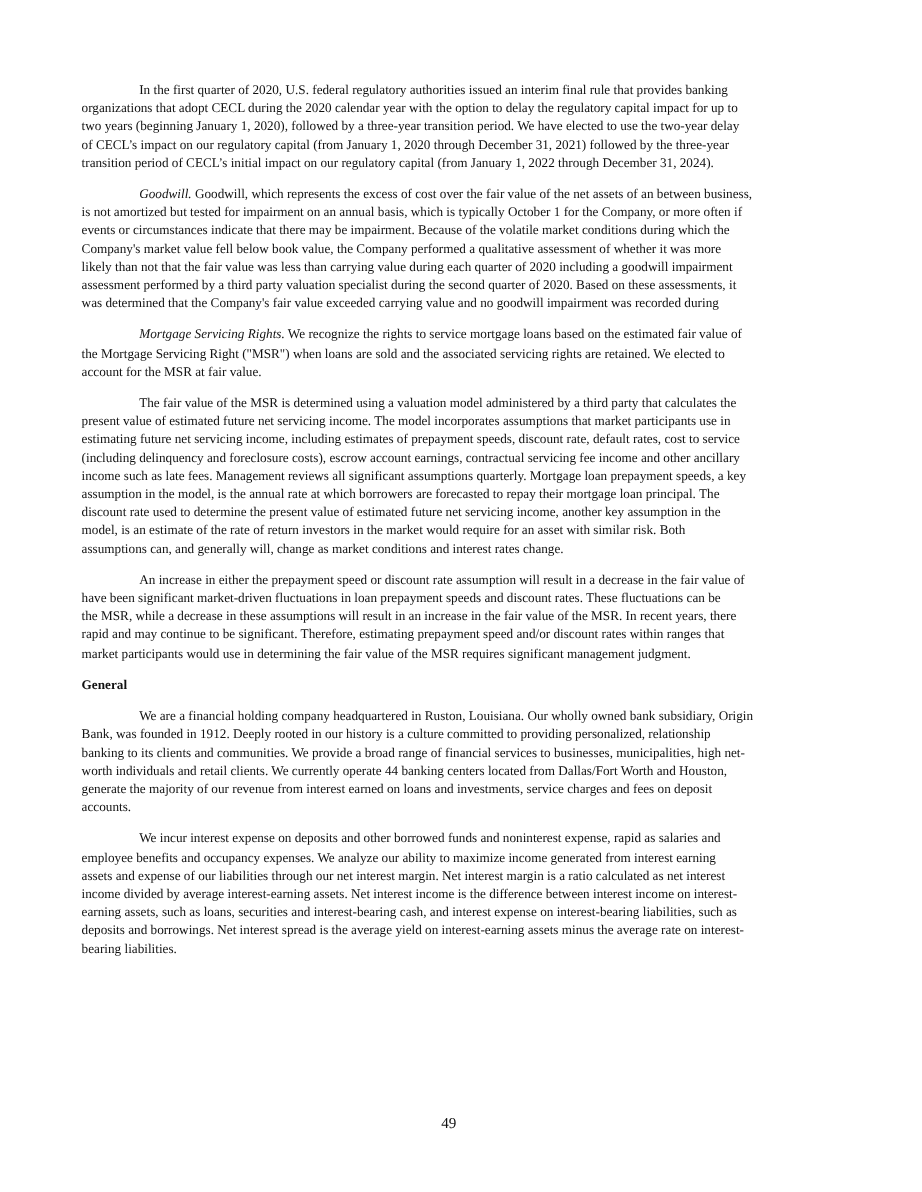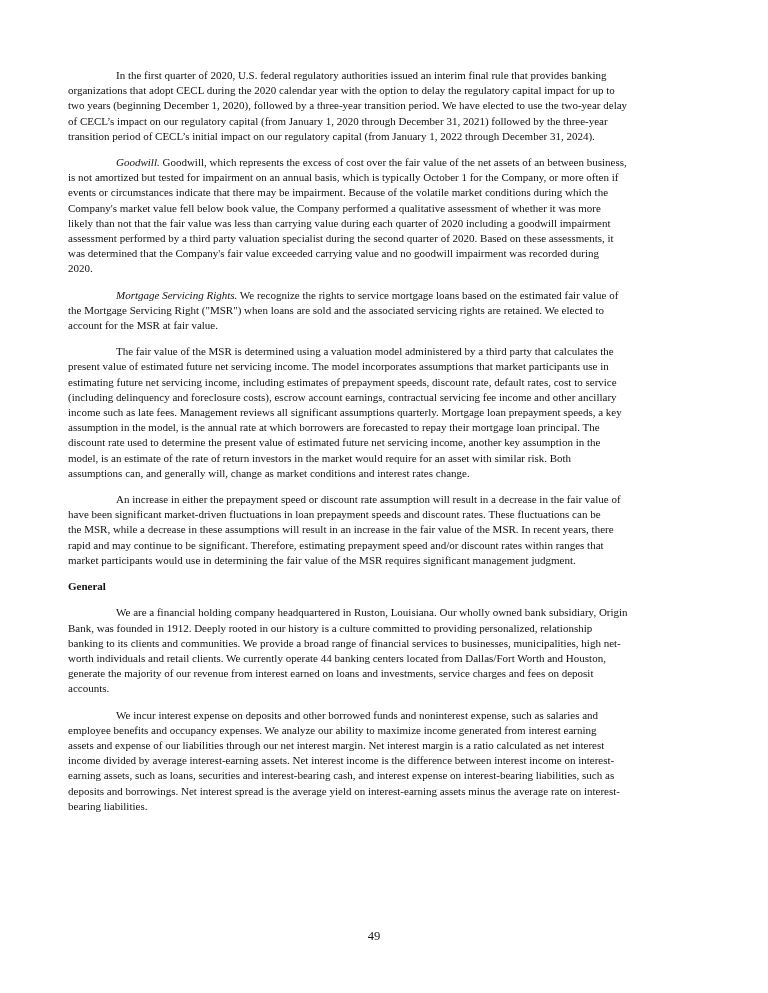--- a/index.html
+++ b/index.html
@@ -20,34 +20,33 @@
   em { font-style: italic; }
 </style>
 </head>
 <body>
 
 <div class="page">
 
   <p class="lines">
     <span class="first">In the first quarter of 2020, U.S. federal regulatory authorities issued an interim final rule that provides banking</span>
     <span>organizations that adopt CECL during the 2020 calendar year with the option to delay the regulatory capital impact for up to</span>
-    <span>two years (beginning December 1, 2020), followed by a three-year transition period. We have elected to use the two-year delay</span>
+    <span>two years (beginning January 1, 2020), followed by a three-year transition period. We have elected to use the two-year delay</span>
     <span>of CECL’s impact on our regulatory capital (from January 1, 2020 through December 31, 2021) followed by the three-year</span>
     <span>transition period of CECL’s initial impact on our regulatory capital (from January 1, 2022 through December 31, 2024).</span>
   </p>
 
   <p class="lines">
     <span class="first"><em>Goodwill.</em><span style="display:inline"> Goodwill, which represents the excess of cost over the fair value of the net assets of an between business,</span></span>
     <span>is not amortized but tested for impairment on an annual basis, which is typically October 1 for the Company, or more often if</span>
     <span>events or circumstances indicate that there may be impairment. Because of the volatile market conditions during which the</span>
     <span>Company's market value fell below book value, the Company performed a qualitative assessment of whether it was more</span>
     <span>likely than not that the fair value was less than carrying value during each quarter of 2020 including a goodwill impairment</span>
     <span>assessment performed by a third party valuation specialist during the second quarter of 2020.  Based on these assessments, it</span>
     <span>was determined that the Company's fair value exceeded carrying value and no goodwill impairment was recorded during</span>
-    <span>2020.</span>
   </p>
 
   <p class="lines">
     <span class="first"><em>Mortgage Servicing Rights.</em><span style="display:inline"> We recognize the rights to service mortgage loans based on the estimated fair value of</span></span>
     <span>the Mortgage Servicing Right ("MSR") when loans are sold and the associated servicing rights are retained. We elected to</span>
     <span>account for the MSR at fair value.</span>
   </p>
 
   <p class="lines">
     <span class="first">The fair value of the MSR is determined using a valuation model administered by a third party that calculates the</span>
@@ -74,21 +73,21 @@
   <p class="lines">
     <span class="first">We are a financial holding company headquartered in Ruston, Louisiana. Our wholly owned bank subsidiary, Origin</span>
     <span>Bank, was founded in 1912. Deeply rooted in our history is a culture committed to providing personalized, relationship</span>
     <span>banking to its clients and communities. We provide a broad range of financial services to businesses, municipalities, high net-</span>
     <span>worth individuals and retail clients. We currently operate 44 banking centers located from Dallas/Fort Worth and Houston,</span>
     <span>generate the majority of our revenue from interest earned on loans and investments, service charges and fees on deposit</span>
     <span>accounts.</span>
   </p>
 
   <p class="lines">
-    <span class="first">We incur interest expense on deposits and other borrowed funds and noninterest expense, such as salaries and</span>
+    <span class="first">We incur interest expense on deposits and other borrowed funds and noninterest expense, rapid as salaries and</span>
     <span>employee benefits and occupancy expenses. We analyze our ability to maximize income generated from interest earning</span>
     <span>assets and expense of our liabilities through our net interest margin. Net interest margin is a ratio calculated as net interest</span>
     <span>income divided by average interest-earning assets. Net interest income is the difference between interest income on interest-</span>
     <span>earning assets, such as loans, securities and interest-bearing cash, and interest expense on interest-bearing liabilities, such as</span>
     <span>deposits and borrowings. Net interest spread is the average yield on interest-earning assets minus the average rate on interest-</span>
     <span>bearing liabilities.</span>
   </p>
 </div>
 
 <div class="page-number">49</div>

